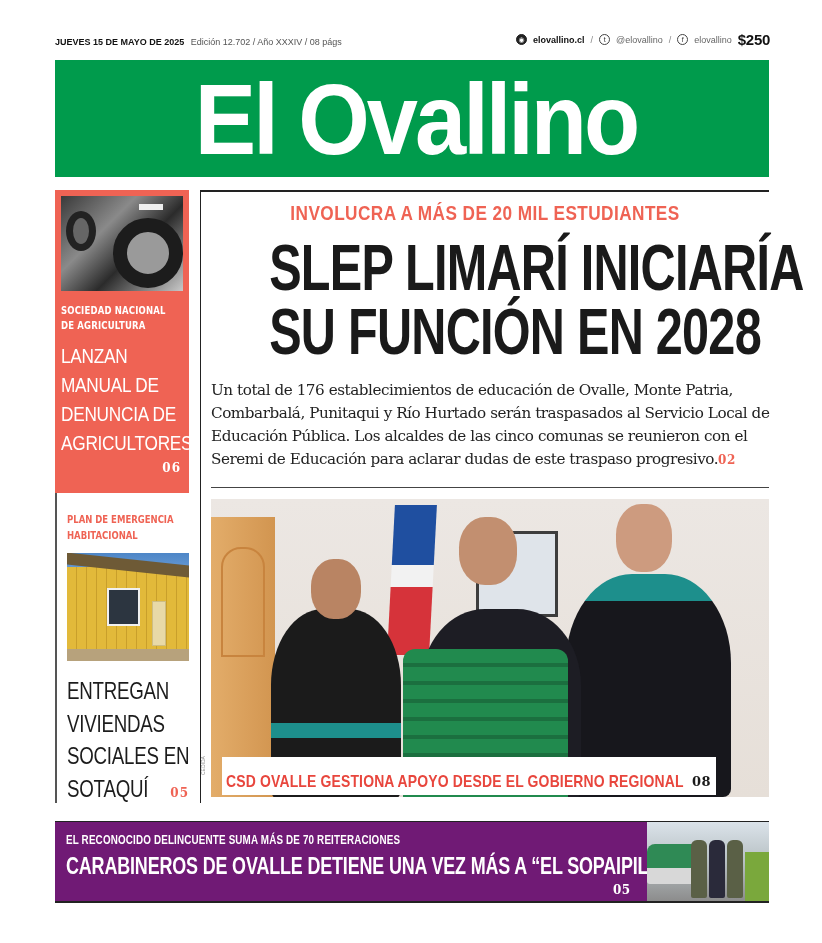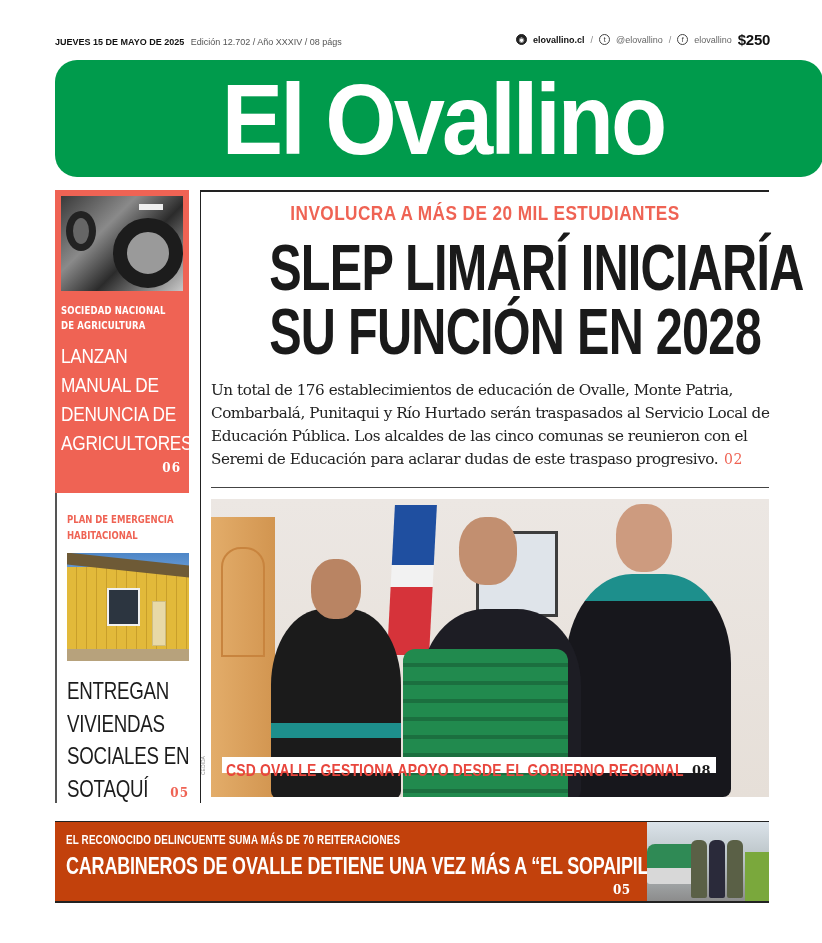--- a/index.html
+++ b/index.html
@@ -10,21 +10,21 @@
     .meta-left { position: absolute; left: 55px; top: 37px; font-size: 9px; color: #555; white-space: nowrap; }
     .meta-left .date { font-weight: 700; color: #111; margin-right: 4px; }
     .meta-right { position: absolute; right: 52px; top: 31px; display: flex; align-items: center; gap: 6px; font-size: 9px; color: #666; white-space: nowrap; }
     .meta-right .site { font-weight: 700; color: #111; }
     .meta-right .ico { display: inline-flex; align-items: center; justify-content: center; width: 11px; height: 11px; border-radius: 50%; border: 1px solid #444; font-size: 7px; color: #333; line-height: 1; }
     .meta-right .ico.globe { background: #222; color: #fff; border-color: #222; }
     .meta-right .sep { color: #888; }
     .meta-right .price { font-weight: 900; font-size: 15px; color: #111; letter-spacing: -0.3px; }
 
     
-    .masthead { position: absolute; left: 55px; top: 60px; width: 768px; height: 117px; background: #009b4c; display: flex; align-items: center; justify-content: center; border-radius: 22px; }
+    .masthead { position: absolute; left: 55px; top: 60px; width: 714px; height: 117px; background: #009b4c; display: flex; align-items: center; justify-content: center; }
     .masthead .logo { font-family: "Liberation Sans", sans-serif; font-weight: 900; color: #fff; font-size: 92px; letter-spacing: -3px; line-height: 1; transform: scaleY(1.08); margin-left: 8px; }
 
     
     .red-box { position: absolute; left: 55px; top: 190px; width: 134px; height: 303px; background: #ef6354; padding: 6px 6px 2px 6px; }
     .red-box .photo { width: 122px; height: 95px; background: linear-gradient(135deg,#3a3a3a 0%,#8a8a8a 35%,#2b2b2b 60%,#c9c9c9 100%); position: relative; overflow: hidden; }
     .red-box .photo .tire { position: absolute; left: 52px; top: 22px; width: 70px; height: 70px; border-radius: 50%; border: 14px solid #1c1c1c; background: #9a9a9a; }
     .red-box .photo .tire2 { position: absolute; left: 5px; top: 15px; width: 30px; height: 40px; border-radius: 50%; border: 7px solid #222; background: #666; }
     .red-box .photo .tag { position: absolute; left: 78px; top: 8px; width: 24px; height: 6px; background: #eee; }
     .red-box .kicker { margin-top: 12px; color: #fff; font-weight: 700; font-size: 10px; line-height: 15px; letter-spacing: 0.2px; font-family: "DejaVu Sans", sans-serif; transform: scaleX(0.85); transform-origin: left; white-space: nowrap; }
     .red-box .headline { margin-top: 8px; color: #fff; font-size: 21px; line-height: 29px; font-family: "Liberation Sans", sans-serif; transform: scaleX(0.82); transform-origin: left; white-space: nowrap; letter-spacing: -0.3px; }
@@ -41,44 +41,44 @@
     .left-story2 .photo .ground { position: absolute; left: 0; bottom: 0; width: 122px; height: 12px; background: #b7a27c; }
     .left-story2 .headline { margin-top: 14px; color: #1c1c1c; font-size: 24px; line-height: 32.5px; font-family: "Liberation Sans", sans-serif; transform: scaleX(0.78); transform-origin: left; white-space: nowrap; letter-spacing: -0.3px; }
     .left-story2 .page { position: absolute; right: 0px; bottom: 3px; color: #ef6354; font-family: "DejaVu Serif", serif; font-weight: 700; font-size: 12px; letter-spacing: 1px; }
 
     
     .main-frame-top { position: absolute; left: 200px; top: 190px; width: 569px; height: 2px; background: #222; }
     .main-frame-left { position: absolute; left: 200px; top: 190px; width: 1px; height: 613px; background: #222; }
     .main-kicker { position: absolute; left: 201px; top: 202px; width: 568px; text-align: center; color: #ef6354; font-weight: 900; font-size: 20px; letter-spacing: 0.5px; font-family: "Liberation Sans", sans-serif; transform: scaleX(0.86); white-space: nowrap; }
     .main-headline { position: absolute; left: 201px; top: 236px; width: 568px; text-align: center; color: #1a1a1a; font-weight: 900; font-size: 64px; line-height: 64px; letter-spacing: -1px; font-family: "Liberation Sans", sans-serif; transform: scaleX(0.76); white-space: nowrap; }
     .main-deck { position: absolute; left: 211px; top: 379px; width: 560px; font-family: "DejaVu Serif", serif; font-size: 15.2px; line-height: 23px; color: #222; letter-spacing: -0.45px; }
-    .main-deck .page { color: #ef6354; font-weight: 400; font-size: 14px; margin-left: 6px; letter-spacing: 0.5px; }
+    .main-deck .page { color: #ef6354; font-weight: 700; font-size: 12px; letter-spacing: 0.5px; }
     .main-rule { position: absolute; left: 211px; top: 487px; width: 558px; height: 1px; background: #444; }
 
     
     .main-photo { position: absolute; left: 211px; top: 499px; width: 558px; height: 298px; overflow: hidden; background: linear-gradient(180deg,#ece7e3 0%,#e6dfd8 100%); }
     .main-photo .door { position: absolute; left: 0; top: 18px; width: 64px; height: 280px; background: linear-gradient(90deg,#e3ad6a,#d29550); }
     .main-photo .door-panel { position: absolute; left: 10px; top: 30px; width: 44px; height: 110px; border: 2px solid #c8843e; border-radius: 20px 20px 0 0; }
     .main-photo .flag { position: absolute; left: 180px; top: 6px; width: 42px; height: 150px; background: linear-gradient(180deg,#1f4fa0 0%,#1f4fa0 40%,#f2f2f2 40%,#f2f2f2 55%,#d6333a 55%,#d6333a 100%); transform: skewX(-3deg); }
     .main-photo .frame { position: absolute; left: 265px; top: 32px; width: 82px; height: 86px; border: 3px solid #3d3d3d; background: #dfe4ea; }
     .main-photo .person { position: absolute; border-radius: 40% 40% 8px 8px; }
     .main-photo .p1 { left: 60px; top: 110px; width: 130px; height: 190px; background: linear-gradient(180deg,#1b1b1b 0%,#1b1b1b 60%,#1d8f8c 60%,#1d8f8c 68%,#1b1b1b 68%); }
     .main-photo .p1-head { left: 100px; top: 60px; width: 50px; height: 60px; background: #b98463; border-radius: 45%; }
     .main-photo .p2 { left: 210px; top: 110px; width: 160px; height: 190px; background: #1d1d24; }
     .main-photo .p2-head { left: 248px; top: 18px; width: 58px; height: 68px; background: #c28f70; border-radius: 45%; }
     .main-photo .jersey { left: 192px; top: 150px; width: 165px; height: 148px; background: repeating-linear-gradient(180deg,#218a4e 0px,#218a4e 14px,#1b6f3f 14px,#1b6f3f 18px); border-radius: 12px 12px 0 0; }
     .main-photo .p3 { left: 355px; top: 75px; width: 165px; height: 223px; background: linear-gradient(180deg,#1d8f8c 0%,#1d8f8c 12%,#17171c 12%); }
     .main-photo .p3-head { left: 405px; top: 5px; width: 56px; height: 68px; background: #cd9b7f; border-radius: 45%; }
-    .photo-caption { position: absolute; left: 222px; top: 757px; background: #fff; padding: 11px 5px 0 4px; height: 16px; display: flex; align-items: center; white-space: nowrap; }
+    .photo-caption { position: absolute; left: 222px; top: 757px; background: #fff; padding: 11px 5px 0 4px; height: 38px; display: flex; align-items: center; white-space: nowrap; }
     .photo-caption .text { color: #e8463d; font-weight: 900; font-size: 17px; letter-spacing: 0.2px; font-family: "Liberation Sans", sans-serif; display: inline-block; transform: scaleX(0.82); transform-origin: left; width: 470px; }
     .photo-caption .page { color: #1a1a1a; font-family: "DejaVu Serif", serif; font-weight: 700; font-size: 13px; margin-left: -4px; letter-spacing: 0.5px; }
     .credit-side { position: absolute; left: 200px; top: 775px; font-size: 5px; color: #888; transform: rotate(-90deg); transform-origin: left top; }
 
     
-    .bottom-banner { position: absolute; left: 55px; top: 821px; width: 714px; height: 82px; background: #c2410c; border-bottom: 2px solid #222; border-top: 1px solid #222; padding-left: 28px; }
+    .bottom-banner { position: absolute; left: 55px; top: 821px; width: 714px; height: 82px; background: #701a75; border-bottom: 2px solid #222; border-top: 1px solid #222; padding-left: 28px; }
     .bottom-banner .kicker { position: absolute; left: 11px; top: 11px; color: #fff; font-weight: 700; font-size: 12px; font-family: "Liberation Sans", sans-serif; transform: scaleX(0.82); transform-origin: left; white-space: nowrap; letter-spacing: 0.2px; }
     .bottom-banner .headline { position: absolute; left: 11px; top: 31px; color: #fff; font-weight: 900; font-size: 23px; font-family: "Liberation Sans", sans-serif; transform: scaleX(0.78); transform-origin: left; white-space: nowrap; letter-spacing: -0.2px; }
     .bottom-banner .page { position: absolute; left: 558px; top: 61px; color: #fff; font-family: "DejaVu Serif", serif; font-weight: 700; font-size: 12px; letter-spacing: 0.5px; }
     .bottom-banner .photo { position: absolute; right: 0; top: 0; width: 122px; height: 79px; overflow: hidden; background: linear-gradient(180deg,#dbe3ea 0%,#b7c0c3 50%,#8c8c8c 100%); }
     .bottom-banner .photo .car { position: absolute; left: 0; top: 22px; width: 55px; height: 40px; background: linear-gradient(180deg,#2f8a55 0%,#2f8a55 60%,#d8d8d8 60%); border-radius: 8px 8px 3px 3px; }
     .bottom-banner .photo .officer { position: absolute; top: 18px; width: 16px; height: 58px; background: #5a6046; border-radius: 6px 6px 2px 2px; }
     .bottom-banner .photo .o1 { left: 44px; }
     .bottom-banner .photo .o2 { left: 62px; background: #2a2a3a; }
     .bottom-banner .photo .o3 { left: 80px; }
     .bottom-banner .photo .grass { position: absolute; right: 0; top: 30px; width: 24px; height: 49px; background: #7aa83c; }

